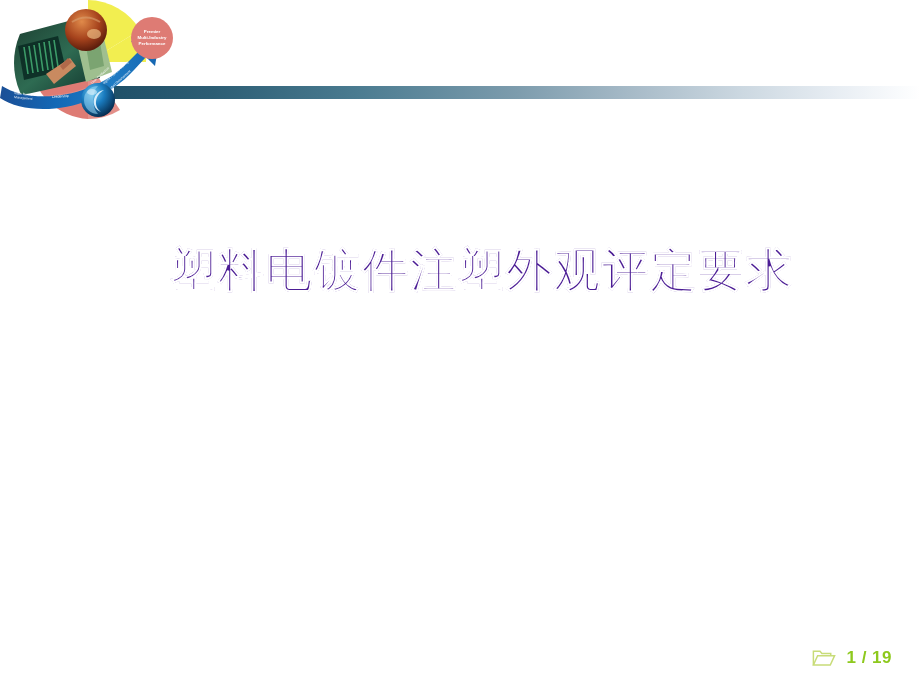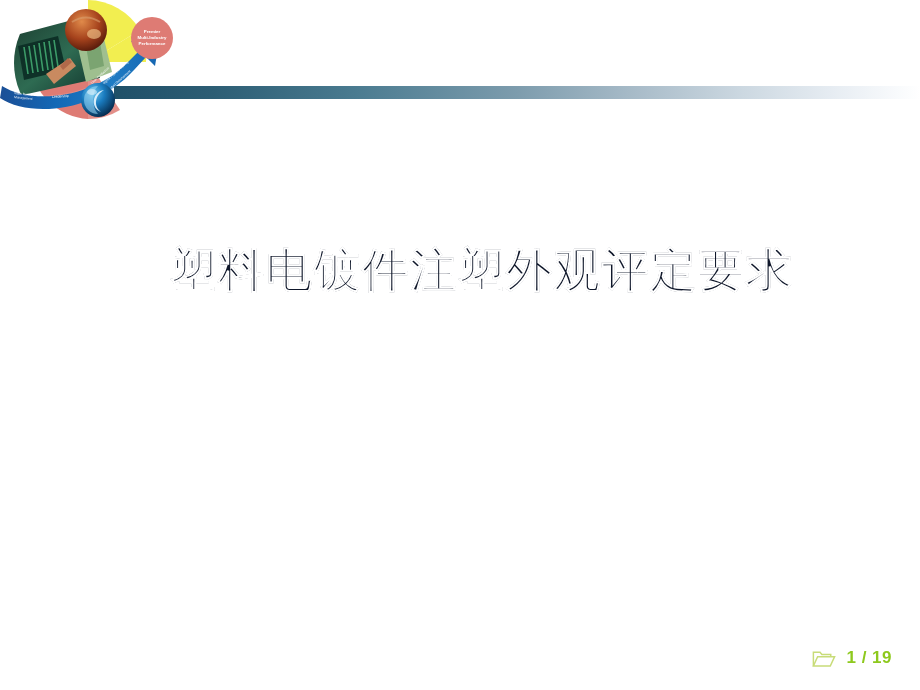--- a/index.html
+++ b/index.html
@@ -57,37 +57,36 @@
   #slide-title {
     position: absolute;
     left: 170px;
     top: 240px;
     width: 620px;
     text-align: center;
     font-family: "DejaVu Serif", "Liberation Serif", serif;
     font-size: 46px;
     font-weight: 700;
     letter-spacing: 2px;
-    color: #0f172a;
+    color: #4c1d95;
     white-space: nowrap;
     -webkit-text-stroke: 0.6px #ffffff;
     text-shadow:
        1px 0 0 #ffffff,
       -1px 0 0 #ffffff,
        0 1px 0 #ffffff,
        0 -1px 0 #ffffff;
   }
 
   
   #footer {
     position: absolute;
     right: 28px;
     bottom: 22px;
     display: flex;
-    align-items: center;
     gap: 10px;
   }
   #folder-icon { width: 24px; height: 19px; display: block; }
   #page-number {
     font-family: "Liberation Sans", sans-serif;
     font-size: 17px;
     font-weight: 700;
     color: #8ec91e;
     letter-spacing: 0.5px;
   }

